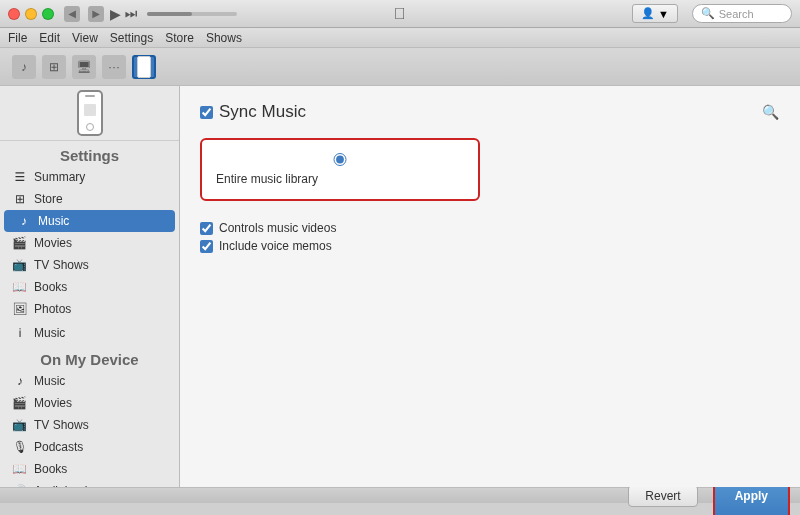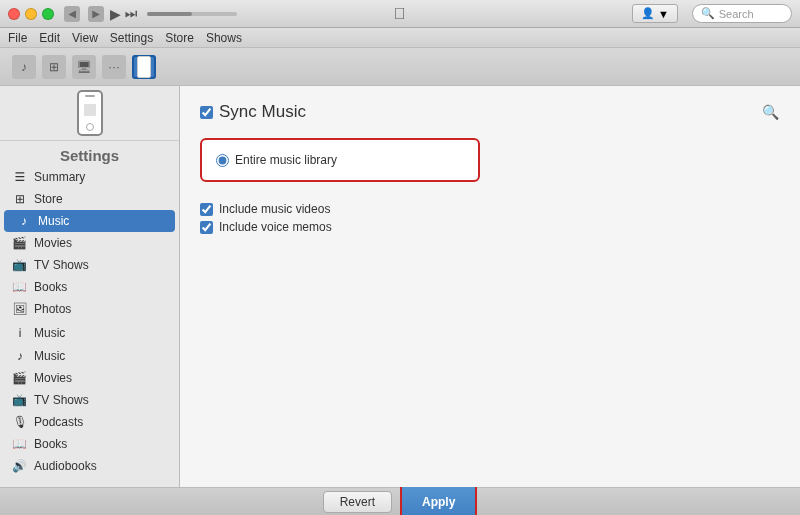--- a/index.html
+++ b/index.html
@@ -95,36 +95,36 @@
     
     .options-box {
       border: 2px solid #cc2222;
       border-radius: 6px;
       padding: 10px 14px;
       background: #fff;
       margin-bottom: 12px;
       display: inline-block;
       min-width: 280px;
     }
-    .radio-option { display: flex; align-items: center; gap: 6px; margin: 3px 0; font-size: 12px; color: #333; cursor: pointer; }
+    .radio-option { display: flex; gap: 6px; margin: 3px 0; font-size: 12px; color: #333; cursor: pointer; flex-direction: column; }
     .radio-option input[type=radio] { accent-color: #3d7abf; }
 
     .checkbox-option { display: flex; align-items: center; gap: 6px; margin: 4px 0; font-size: 12px; color: #333; cursor: pointer; }
     .checkbox-option input[type=checkbox] { accent-color: #3d7abf; }
 
     
     .bottom-bar {
-      height: 28px;
+      height: 16px;
       background: linear-gradient(to bottom, #d0d0d0, #c0c0c0);
       border-top: 1px solid #bbb;
       display: flex;
       align-items: center;
-      justify-content: center;
+      justify-content: flex-end;
       padding: 0 10px;
-      gap: 8px;
+      gap: 15px;
     }
     .bottom-btn {
       padding: 3px 16px;
       font-size: 12px;
       border-radius: 4px;
       cursor: pointer;
       border: 1px solid #aaa;
       background: linear-gradient(to bottom, #f5f5f5, #e0e0e0);
       color: #333;
     }
@@ -245,20 +245,21 @@
     </div>
     <div class="sidebar-item">
       <span class="item-icon">🖼</span>
       <span>Photos</span>
     </div>
     <div class="sidebar-item">
       <span class="item-icon">ℹ</span>
       <span>Music</span>
     </div>
 
+    <div class="sidebar-section-label">On My Device</div>
 
     <div class="sidebar-item">
       <span class="item-icon">♪</span>
       <span>Music</span>
     </div>
     <div class="sidebar-item">
       <span class="item-icon">🎬</span>
       <span>Movies</span>
     </div>
     <div class="sidebar-item">
@@ -293,21 +294,21 @@
       <label class="radio-option">
         <input type="radio" name="sync-type" checked="" style="">
         <span>Entire music library</span>
       </label>
     </div>
 
     
     <div style="margin-top: 8px;">
       <label class="checkbox-option">
         <input type="checkbox" checked="" style="accent-color: rgb(61, 122, 191);">
-        <span>Include music videos</span>
+        <span>Controls music videos</span>
       </label>
       <label class="checkbox-option">
         <input type="checkbox" checked="" style="accent-color: rgb(61, 122, 191);">
         <span>Include voice memos</span>
       </label>
     </div>
   </div>
 </div>
 
 <div class="bottom-bar">

